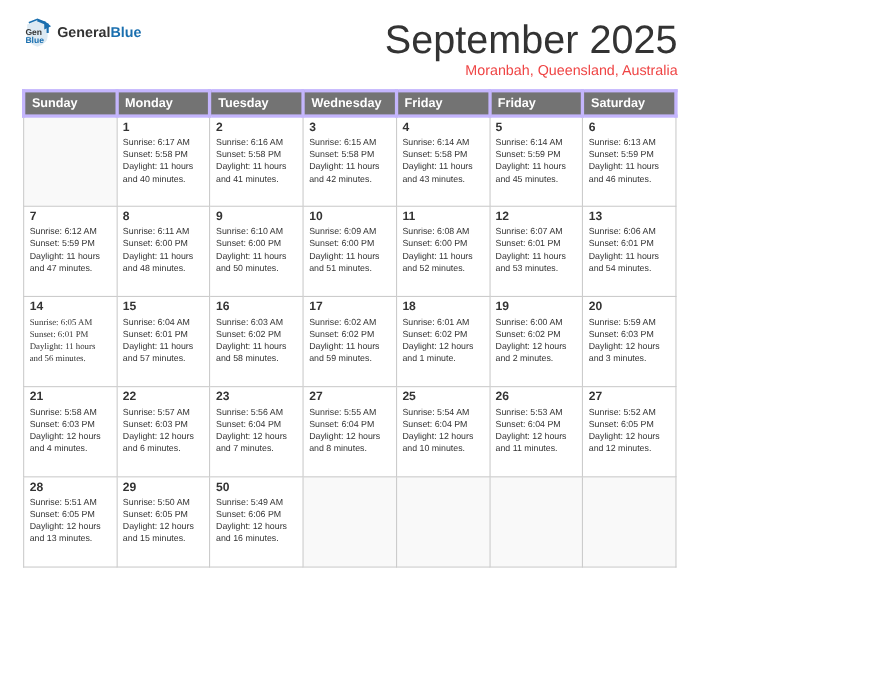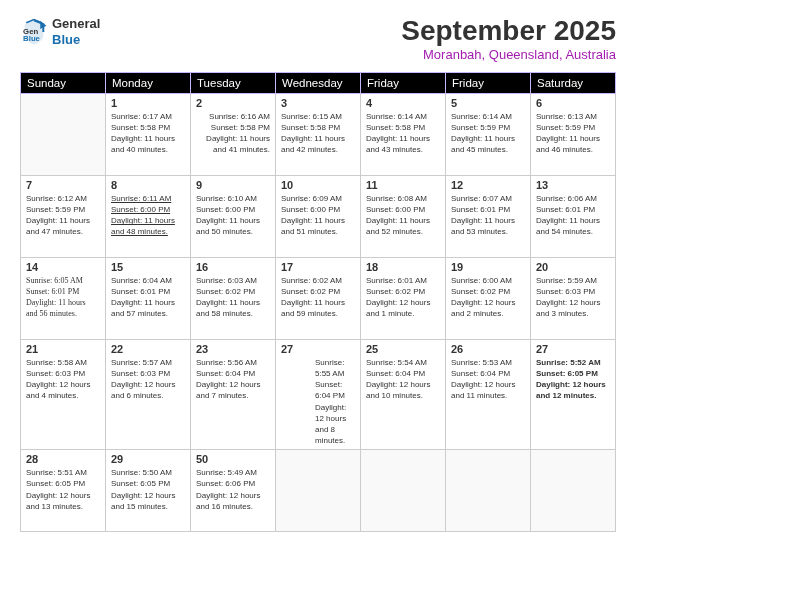--- a/index.html
+++ b/index.html
@@ -28,42 +28,42 @@
       gap: 4px;
     }
     .logo-icon {
       width: 28px;
       height: 28px;
     }
     .title-block {
       text-align: right;
     }
     .month-title {
-      font-size: 28px;
-      font-weight: bold;
+      font-size: 36px;
+      font-weight: normal;
       color: #333;
       line-height: 1.1;
     }
     .subtitle {
       font-size: 13px;
-      color: #a21caf;
+      color: #ef4444;
     }
     .calendar {
       width: 100%;
       border-collapse: collapse;
       border: 1px solid #ccc;
     }
     .calendar th {
-      background: #000000;
+      background: #737373;
       color: #fff;
       font-size: 11.5px;
-      font-weight: normal;
+      font-weight: bold;
       padding: 4px 6px;
       text-align: left;
-      border: 1px solid #c4b5fd;
+      border: 3px solid #c4b5fd;
     }
     .calendar td {
       width: calc(100% / 7);
       vertical-align: top;
       border: 1px solid #ccc;
       padding: 3px 5px;
       font-size: 8.5px;
       color: #333;
       height: 82px;
     }
@@ -92,21 +92,21 @@
         <rect x="0" y="0" width="36" height="36" fill="none"></rect>
 
         <path d="M18 3 L30 8 L30 22 Q30 30 18 34 Q6 30 6 22 L6 8 Z" fill="#1a6faf" opacity="0.15"></path>
         <path d="M18 3 L30 8 L30 18" stroke="#1a6faf" stroke-width="2.5" fill="none"></path>
         <path d="M8 6 L18 2 L28 6" stroke="#1a6faf" stroke-width="2" fill="none"></path>
 
         <text x="4" y="20" font-size="10" font-weight="bold" fill="#333" font-family="Arial">Gen</text>
         <text x="4" y="30" font-size="10" font-weight="bold" fill="#1a6faf" font-family="Arial">Blue</text>
         <path d="M26 4 L34 10 L26 14 Z" fill="#1a6faf"></path>
       </svg>
-      <div style="display:flex;flex-direction:column;line-height:1.2;">
+      <div style="display:flex;flex-direction:row;line-height:1.2;">
         <span style="font-size:13px;font-weight:bold;color:#333;">General</span>
         <span style="font-size:13px;font-weight:bold;color:#1a6faf;">Blue</span>
       </div>
     </div>
     <div class="title-block">
       <div class="month-title">September 2025</div>
       <div class="subtitle">Moranbah, Queensland, Australia</div>
     </div>
   </div>
 
@@ -127,21 +127,21 @@
           <td class="empty-cell"></td>
           <td>
             <span class="day-num">1</span>
             <div class="day-info" style="white-space: pre-line;">Sunrise: 6:17 AM
 Sunset: 5:58 PM
 Daylight: 11 hours
 and 40 minutes.</div>
           </td>
           <td>
             <span class="day-num">2</span>
-            <div class="day-info" style="white-space: pre-line; text-align: right;">Sunrise: 6:16 AM
+            <div class="day-info" style="white-space: pre-line;">Sunrise: 6:16 AM
 Sunset: 5:58 PM
 Daylight: 11 hours
 and 41 minutes.</div>
           </td>
           <td>
             <span class="day-num">3</span>
             <div class="day-info" style="white-space: pre-line;">Sunrise: 6:15 AM
 Sunset: 5:58 PM
 Daylight: 11 hours
 and 42 minutes.</div>
@@ -171,21 +171,21 @@
         <tr>
           <td>
             <span class="day-num">7</span>
             <div class="day-info" style="white-space: pre-line;">Sunrise: 6:12 AM
 Sunset: 5:59 PM
 Daylight: 11 hours
 and 47 minutes.</div>
           </td>
           <td>
             <span class="day-num">8</span>
-            <div class="day-info" style="white-space: pre-line; text-decoration: underline;">Sunrise: 6:11 AM
+            <div class="day-info" style="white-space: pre-line;">Sunrise: 6:11 AM
 Sunset: 6:00 PM
 Daylight: 11 hours
 and 48 minutes.</div>
           </td>
           <td>
             <span class="day-num">9</span>
             <div class="day-info" style="white-space: pre-line;">Sunrise: 6:10 AM
 Sunset: 6:00 PM
 Daylight: 11 hours
 and 50 minutes.</div>
@@ -287,42 +287,42 @@
           </td>
           <td>
             <span class="day-num">23</span>
             <div class="day-info" style="white-space: pre-line;">Sunrise: 5:56 AM
 Sunset: 6:04 PM
 Daylight: 12 hours
 and 7 minutes.</div>
           </td>
           <td>
             <span class="day-num">27</span>
-            <div class="day-info" style="white-space: pre-line; margin-left: 34px;">Sunrise: 5:55 AM
+            <div class="day-info" style="white-space: pre-line;">Sunrise: 5:55 AM
 Sunset: 6:04 PM
 Daylight: 12 hours
 and 8 minutes.</div>
           </td>
           <td>
             <span class="day-num">25</span>
             <div class="day-info" style="white-space: pre-line;">Sunrise: 5:54 AM
 Sunset: 6:04 PM
 Daylight: 12 hours
 and 10 minutes.</div>
           </td>
           <td>
             <span class="day-num">26</span>
             <div class="day-info" style="white-space: pre-line;">Sunrise: 5:53 AM
 Sunset: 6:04 PM
 Daylight: 12 hours
 and 11 minutes.</div>
           </td>
           <td>
             <span class="day-num">27</span>
-            <div class="day-info" style="white-space: pre-line; font-weight: bold;">Sunrise: 5:52 AM
+            <div class="day-info" style="white-space: pre-line;">Sunrise: 5:52 AM
 Sunset: 6:05 PM
 Daylight: 12 hours
 and 12 minutes.</div>
           </td>
         </tr>
         <tr>
           <td>
             <span class="day-num">28</span>
             <div class="day-info" style="white-space: pre-line;">Sunrise: 5:51 AM
 Sunset: 6:05 PM

